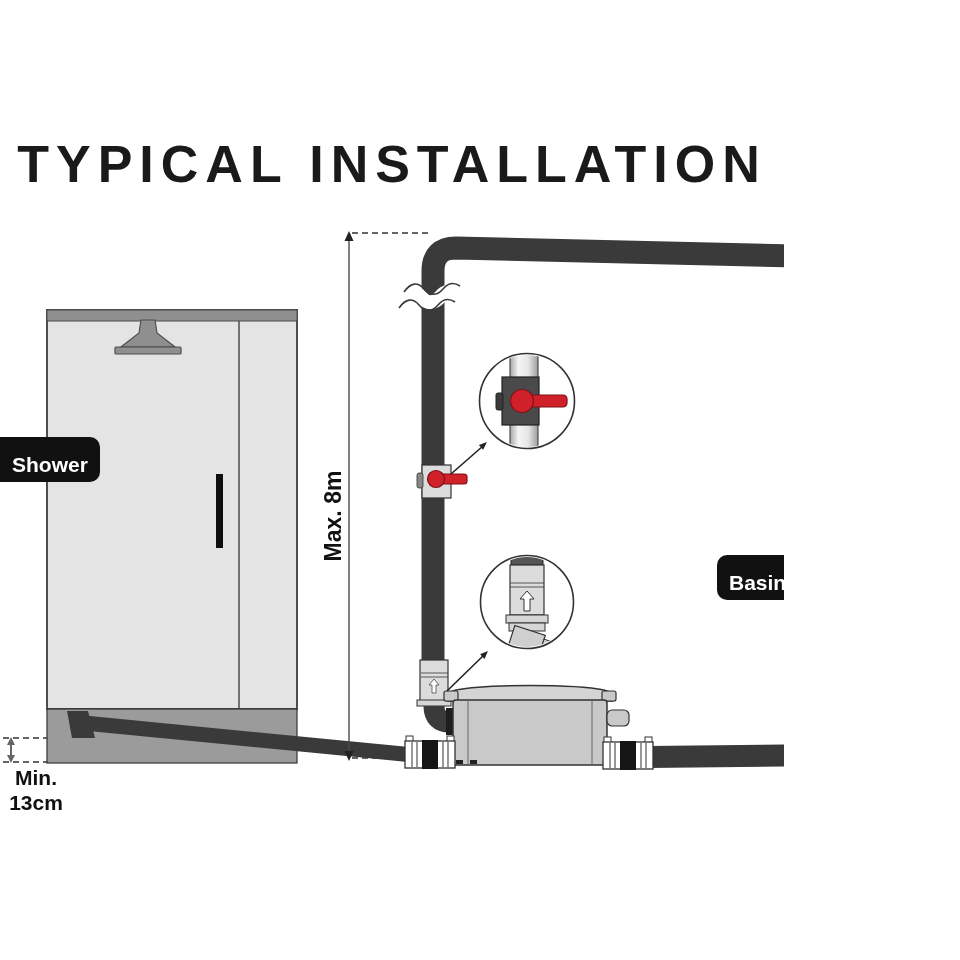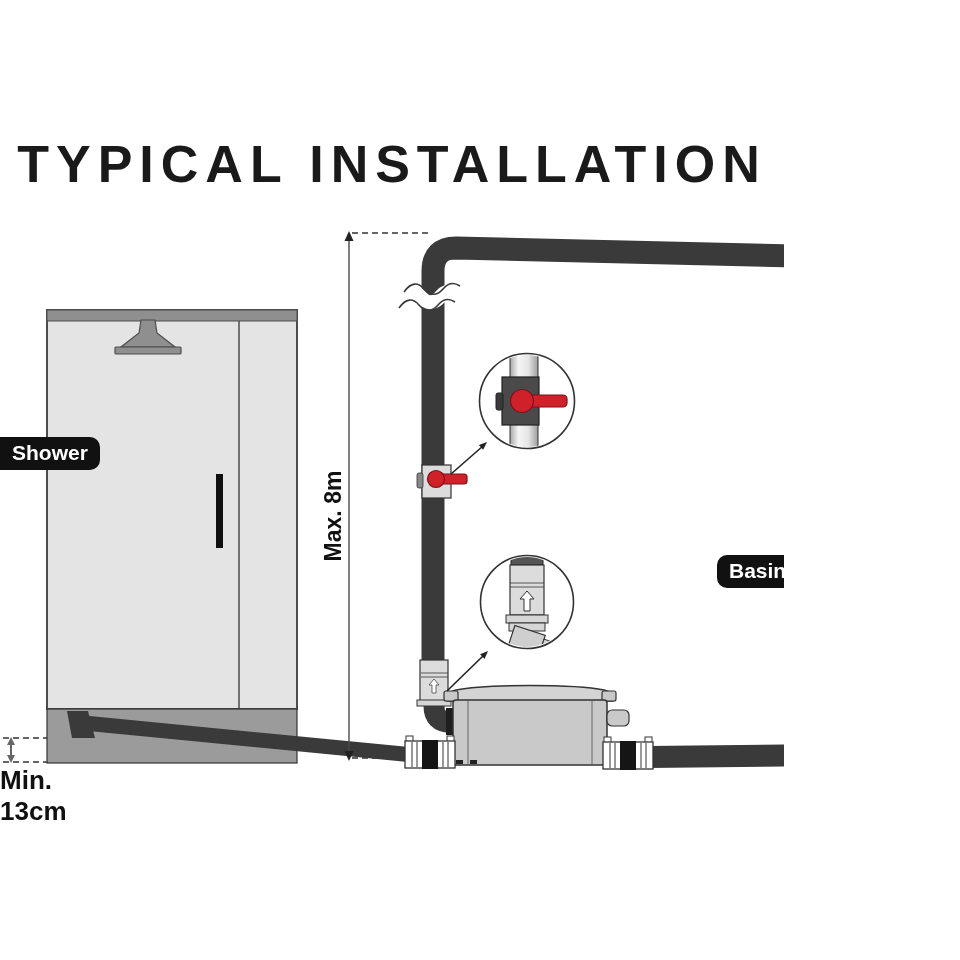--- a/index.html
+++ b/index.html
@@ -9,32 +9,32 @@
   }
   #stage svg{position:absolute;left:0;top:0;}
   .overlay{position:absolute;color:#1a1a1a;}
   .title{
     top:134px;left:0;right:0;text-align:center;
     font-size:52px;font-weight:700;letter-spacing:7px;
     color:var(--title-color,#1a1a1a);white-space:nowrap;
   }
   .badge{
     background:var(--badge-bg,#111);color:var(--badge-text,#fff);
-    font-size:21px;font-weight:700;padding:4px 12px 6px;border-radius:10px;
+    font-size:21px;font-weight:700;padding:16px 12px 6px;border-radius:10px;
     display:inline-block;line-height:1.1;
   }
   .badge-shower{top:437px;left:0;border-top-left-radius:0;border-bottom-left-radius:0;}
   .badge-basin{top:555px;left:717px;}
   .dim-max{
     top:516px;left:333px;transform:translate(-50%,-50%) rotate(-90deg);
     font-size:23px;font-weight:700;white-space:nowrap;color:#111;
   }
   .dim-min{
-    top:765px;left:0;width:72px;text-align:left;
-    font-size:26px;font-weight:700;line-height:1.2;white-space:pre-line;color:#111;
+    top:765px;left:0;width:72px;text-align:center;
+    font-size:21px;font-weight:700;line-height:1.2;white-space:pre-line;color:#111;
   }
   
   .pipe{stroke:var(--pipe,#3a3a3a);fill:none;}
   .pipe-fill{fill:var(--pipe,#3a3a3a);}
   .red{fill:var(--accent-red,#d0202a);stroke:var(--accent-red-dark,#7e1119);}
   .metal{fill:var(--metal-light,#dcdcdc);stroke:#333;}
   .pump{fill:var(--pump-fill,#c9c9c9);stroke:#333;}
   .dash{stroke:#333;stroke-width:1.3;stroke-dasharray:6 4;fill:none;}
 </style>
 </head>

